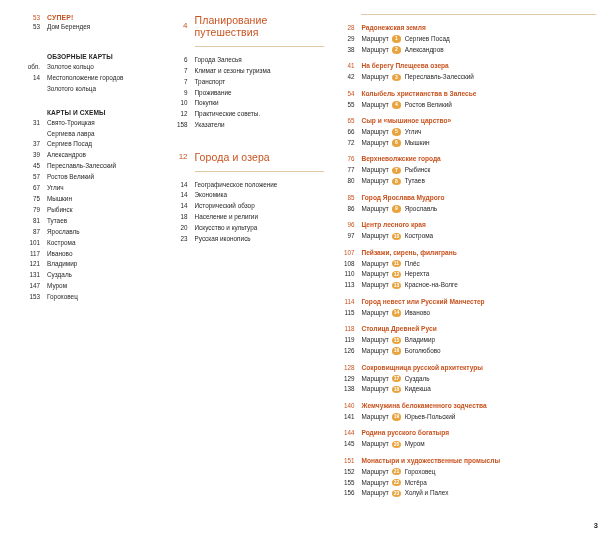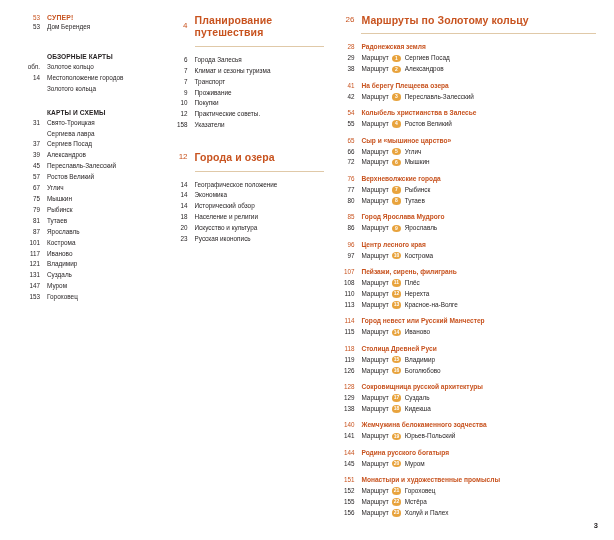--- a/index.html
+++ b/index.html
@@ -85,21 +85,21 @@
     width: 22px;
     flex: 0 0 22px;
     text-align: right;
     padding-right: 7px;
     color: #c8531f;
     font-size: 8px;
     line-height: 12px;
   }
   .big-head .txt {
     color: #c8531f;
-    font-weight: bold;
+    font-weight: normal;
     font-size: 10.5px;
     line-height: 12.4px;
     letter-spacing: 0.1px;
   }
   .rule {
     height: 1px;
     background: #e0c9a8;
     margin: 0 0 8px 29px;
   }
   .rule.wide { margin-left: 29px; }
@@ -334,24 +334,20 @@
       <span class="lbl">Искусство и культура</span>
     </div>
     <div class="row">
       <span class="pg">23</span>
       <span class="lbl">Русская иконопись</span>
     </div>
   </div>
 
   <div class="col col-3">
 
-    <div class="big-head">
-      <span class="num">26</span>
-      <span class="txt">Маршруты по Золотому кольцу</span>
-    </div>
     <div class="rule wide"></div>
 
     <div id="routes-container">
         <div class="sub-head first">
           <span class="pg">28</span>
           <span class="txt">Радонежская земля</span>
         </div>
         <div class="row">
           <span class="pg">29</span>
           <span class="route">

